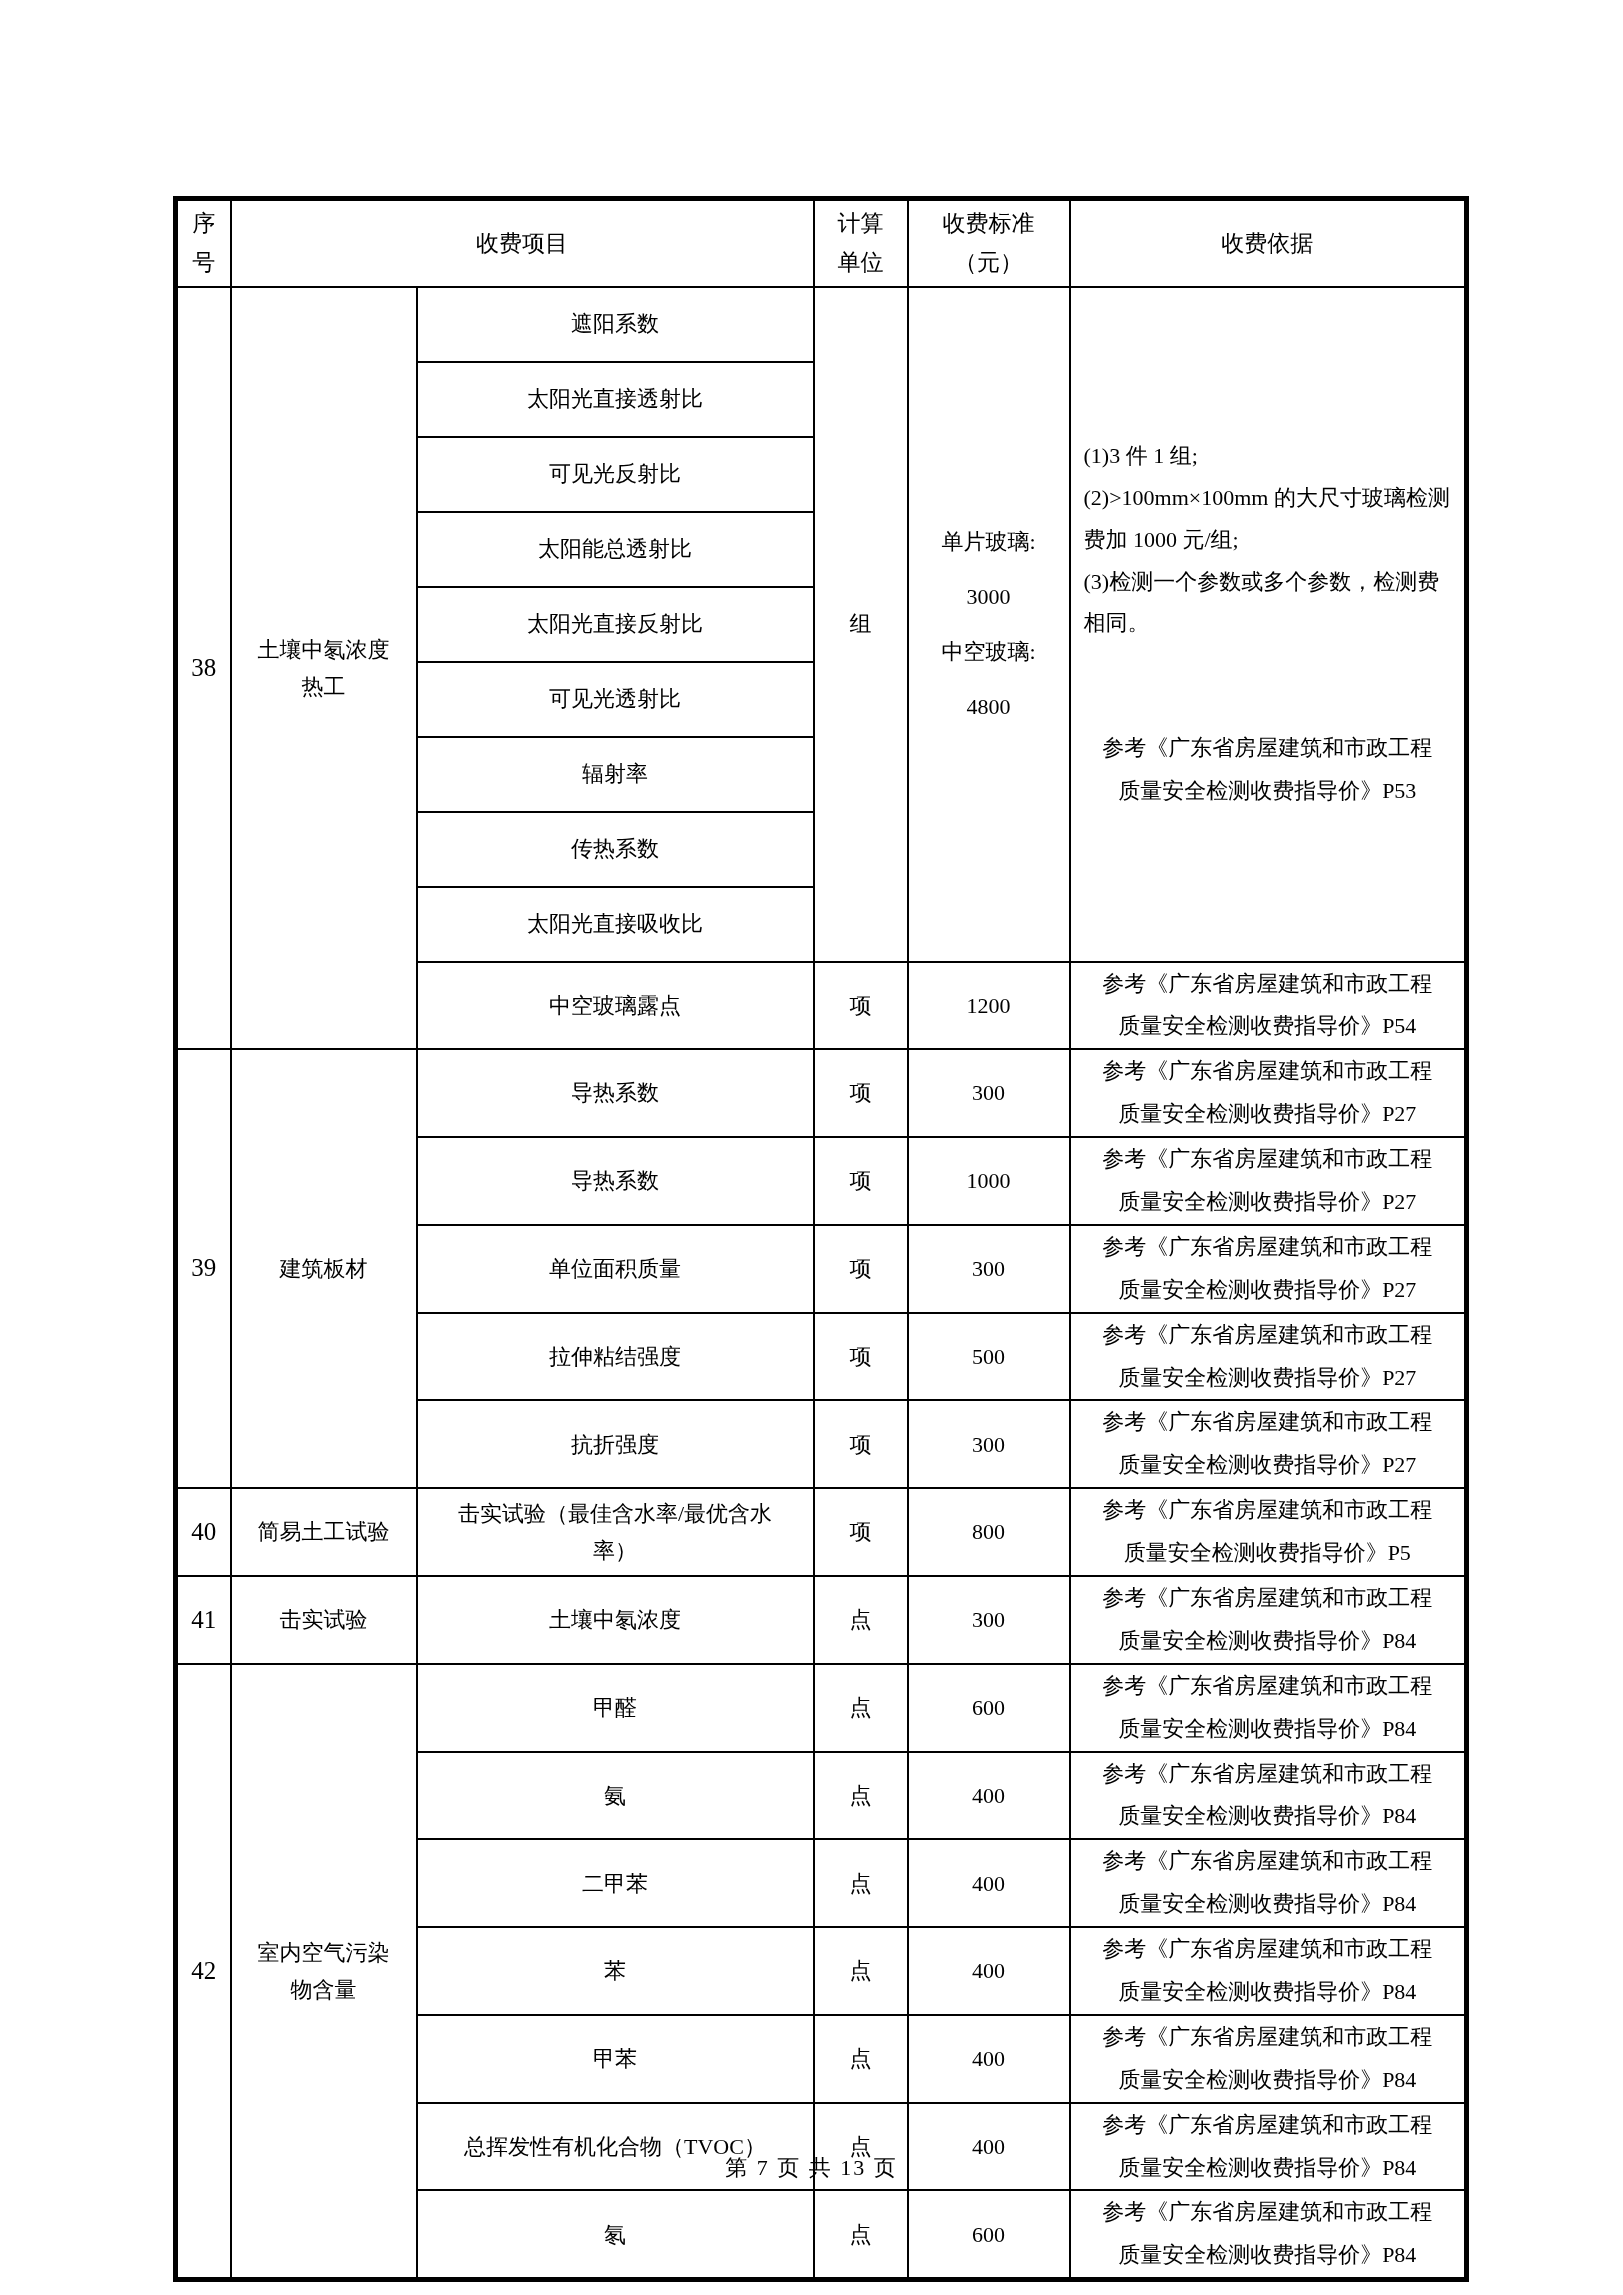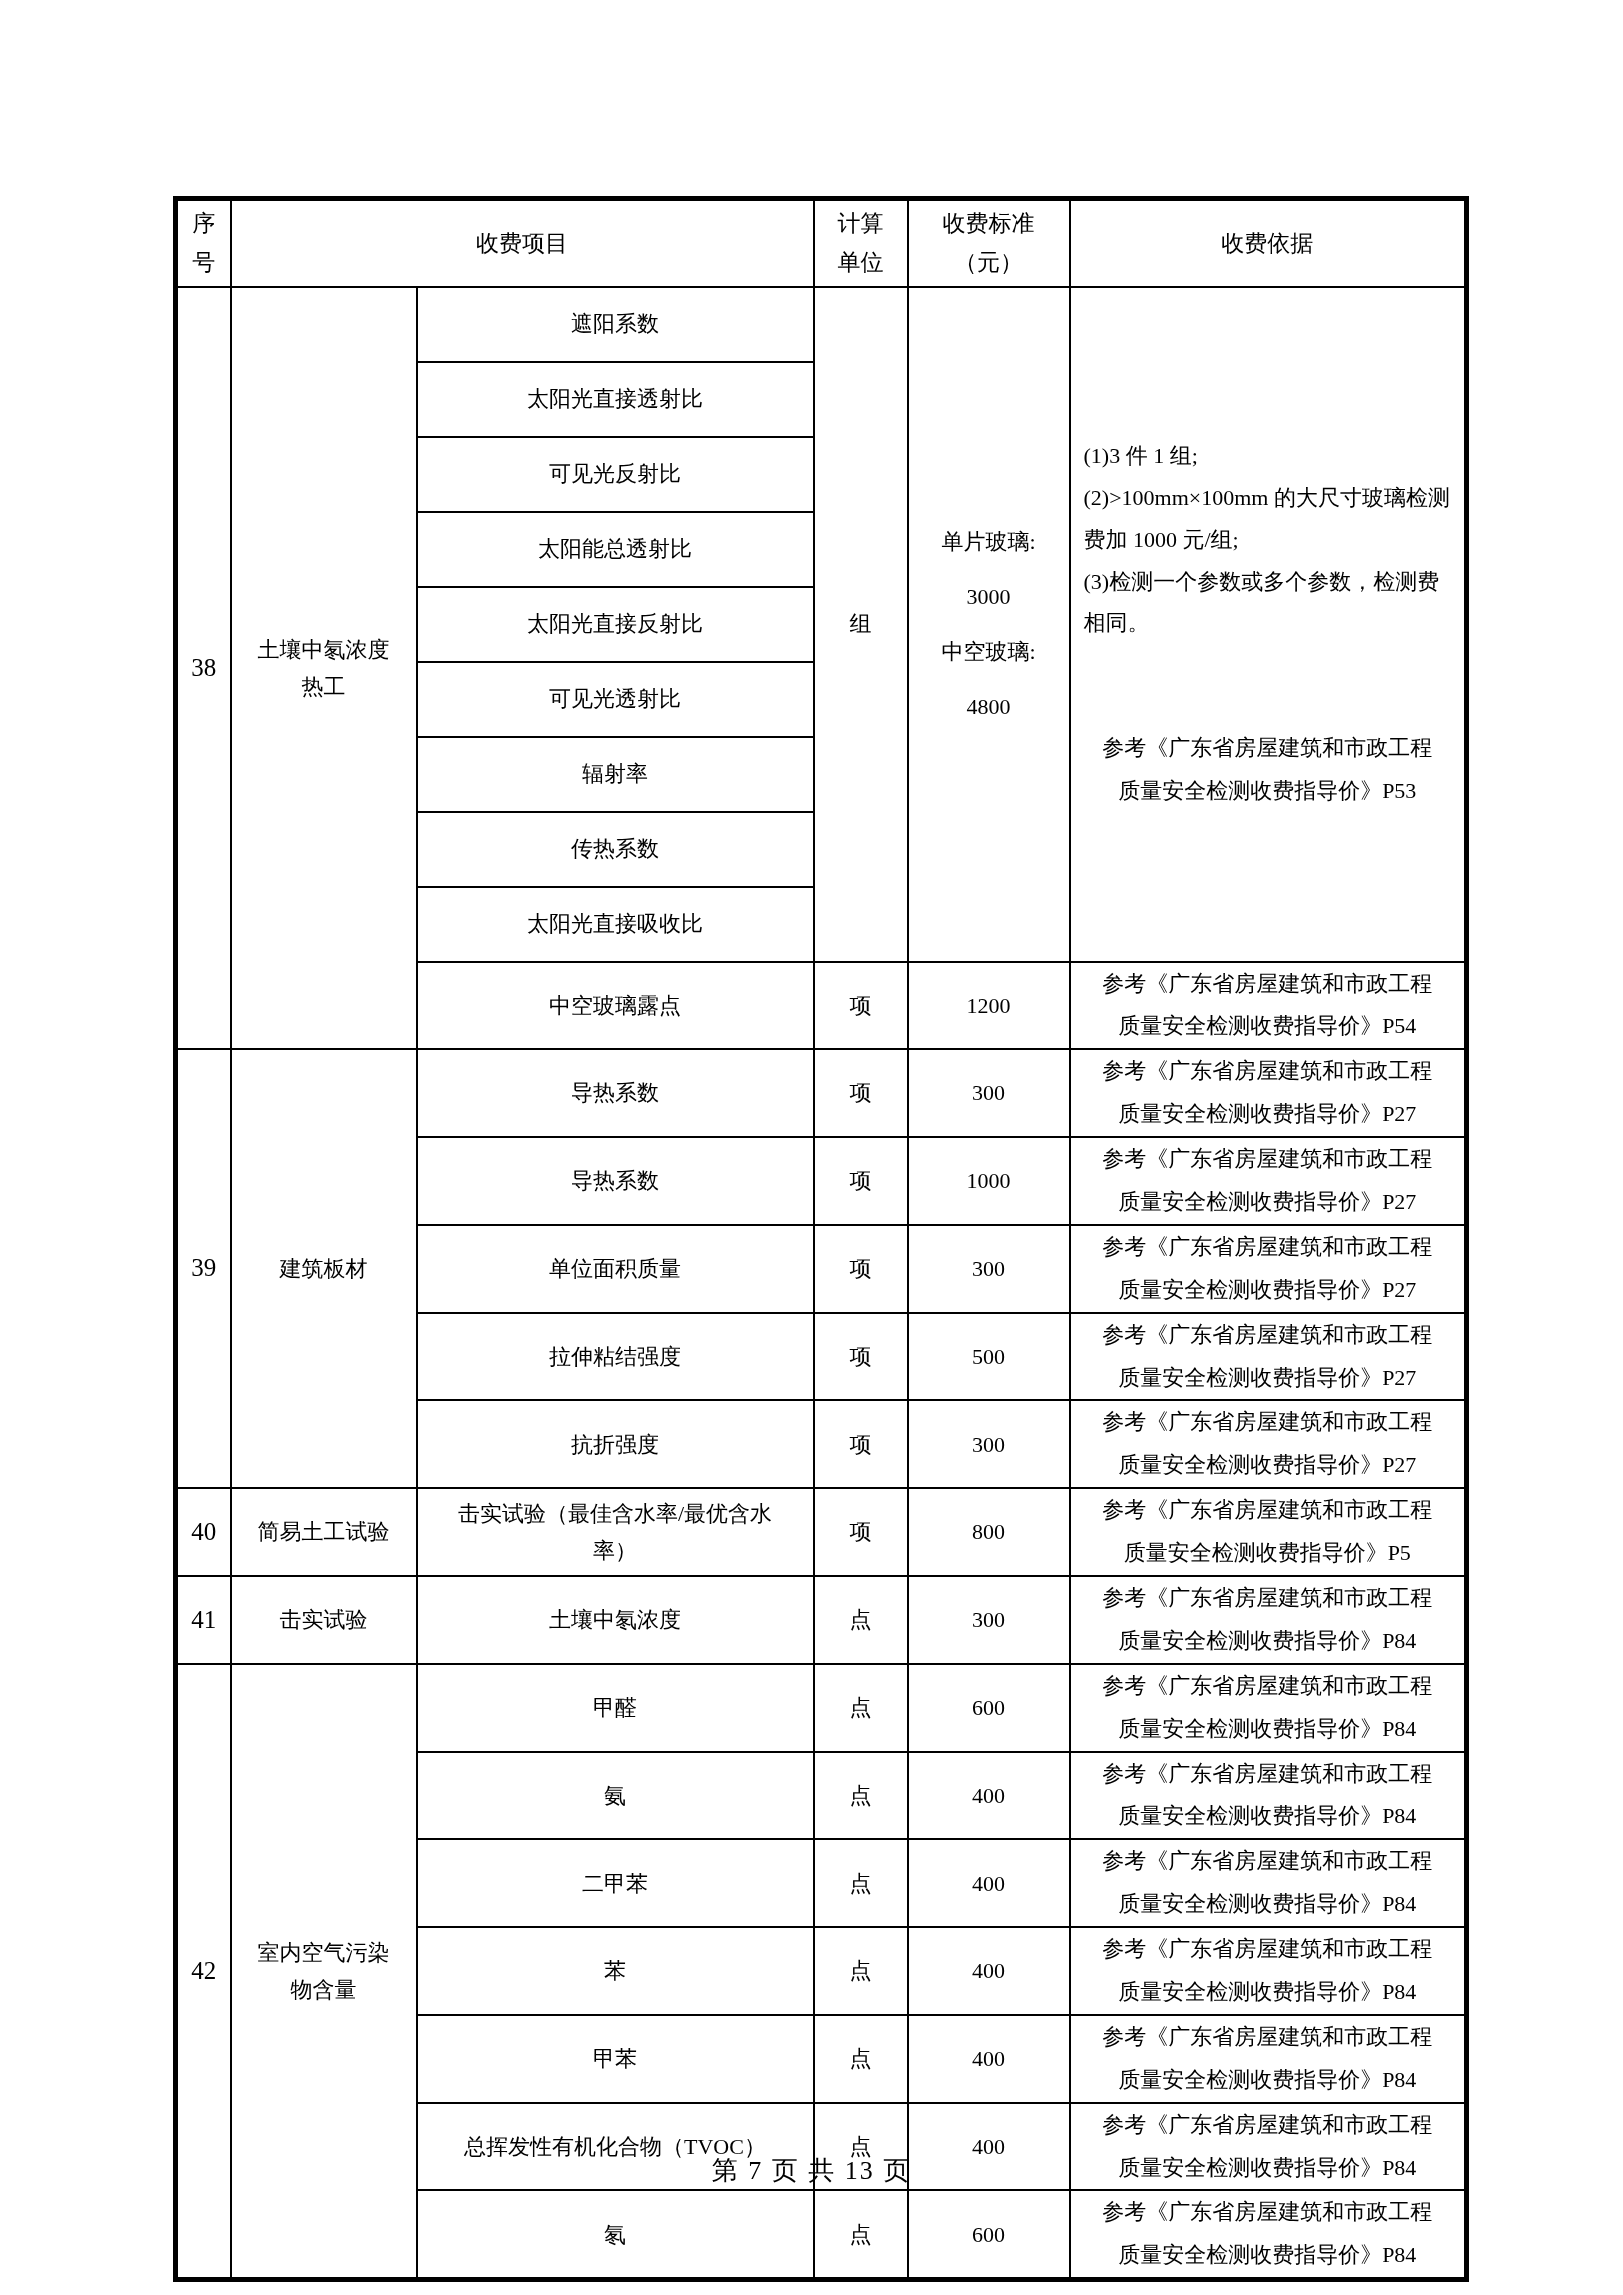--- a/index.html
+++ b/index.html
@@ -52,21 +52,21 @@
   td.basis{line-height:1.95;}
   td.basis-merged{text-align:left;padding:0 13px;line-height:1.9;}
   td.basis-merged .ref{text-align:center;margin-top:41px;line-height:1.95;}
   td.fee-merged{line-height:2.5;margin-left:44px;}
   .page-footer{
     position:absolute;
     top:2153px;
     left:0;
     width:100%;
     text-align:center;
-    font-size:26px;
+    font-size:22px;
     letter-spacing:2px;
   }
 </style>
 </head>
 <body>
 
 <div class="page">
 
 
   <table class="fee-table">

